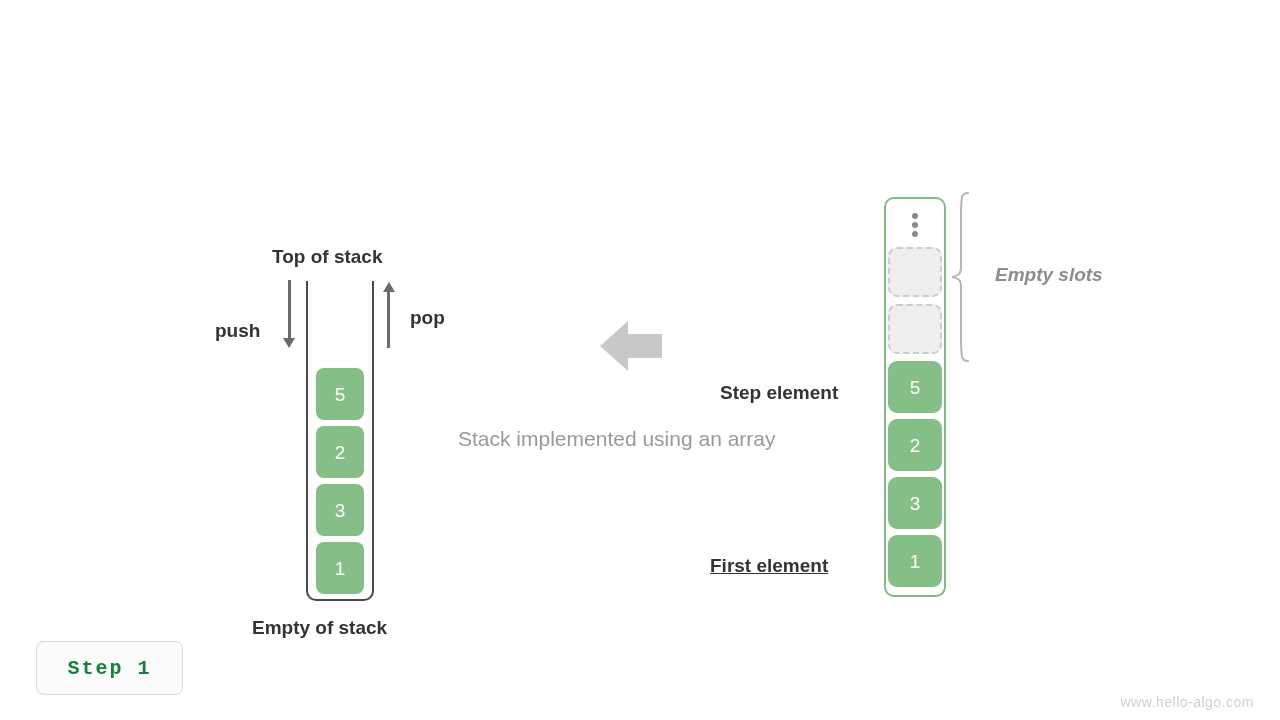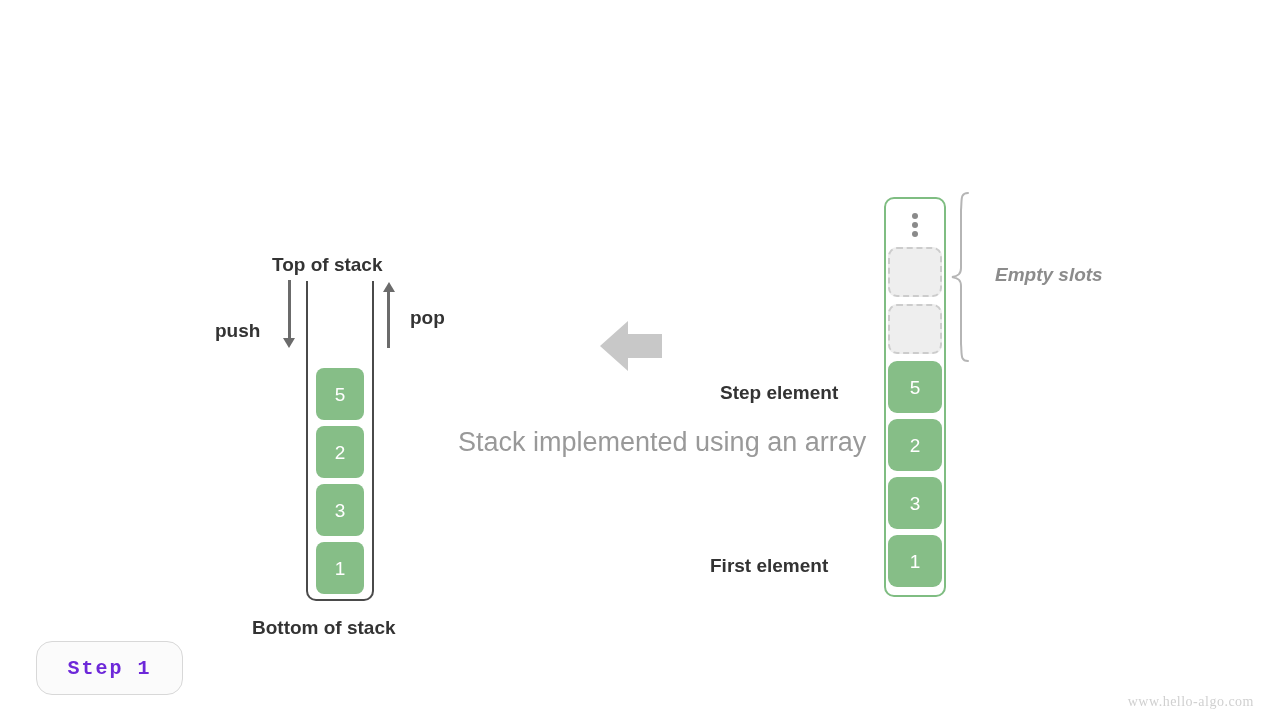--- a/index.html
+++ b/index.html
@@ -101,21 +101,21 @@
     position: absolute;
     color: #8c8c8c;
     font-weight: bold;
     font-size: 19px;
     white-space: nowrap;
     font-family: "Liberation Sans", sans-serif;
   }
   .lbl-gray {
     position: absolute;
     color: #999999;
-    font-size: 27px;
+    font-size: 21px;
     white-space: nowrap;
     font-family: "Liberation Sans", sans-serif;
   }
 
   
   #big-arrow { position: absolute; left: 600px; top: 320px; }
 
   
   #array-wrap {
     position: absolute;
@@ -180,47 +180,47 @@
   #brace { position: absolute; left: 950px; top: 190px; }
 
   
   #step-badge {
     position: absolute;
     left: 36px;
     top: 641px;
     width: 145px;
     height: 52px;
     border: 1px solid #d8d8d8;
-    border-radius: 16px;
+    border-radius: 8px;
     background: #fbfbfb;
     display: flex;
     align-items: center;
     justify-content: center;
-    color: #6d28d9;
+    color: #15803d;
     font-weight: bold;
     font-size: 20px;
     letter-spacing: 2px;
     font-family: "Liberation Mono", monospace;
   }
 
   
   #footer-url {
     position: absolute;
     right: 26px;
     bottom: 10px;
     color: #d0d0d0;
     font-size: 14px;
     letter-spacing: 0.5px;
-    font-family: Liberation Serif, serif;
+    font-family: Liberation Sans, sans-serif;
   }
 </style>
 </head>
 <body>
 
-<div class="lbl-dark" style="left:272px; top:254px;">Top of stack</div>
+<div class="lbl-dark" style="left:272px; top:246px;">Top of stack</div>
 
 <div class="lbl-dark" style="left:215px; top:320px;">push</div>
 
 <div>
   <div class="vline abs" style="left:288px; top:280px; height:60px;"></div>
   <div class="arrowhead-down abs" style="left:283px; top:338px;"></div>
 </div>
 
 <div class="lbl-dark" style="left:410px; top:307px;">pop</div>
 
@@ -232,21 +232,21 @@
 <div id="left-stack-wrap">
   <div class="stack-walls"></div>
   <div class="stack-cells">
     <div class="cell">5</div>
     <div class="cell">2</div>
     <div class="cell">3</div>
     <div class="cell">1</div>
   </div>
 </div>
 
-<div class="lbl-dark" style="left:252px; top:617px;">Bottom of stack</div>
+<div class="lbl-dark" style="left:252px; top:617px;">Empty of stack</div>
 
 <div id="big-arrow">
   <svg width="62" height="52" viewBox="0 0 62 52" aria-hidden="true">
     <polygon points="0,26 28,1 28,14 62,14 62,38 28,38 28,51" fill="#c8c8c8"></polygon>
   </svg>
 </div>
 
 <div class="lbl-gray" style="left:458px; top:427px;">Stack implemented using an array</div>
 
 <div id="array-wrap">
@@ -268,16 +268,16 @@
 <div id="brace">
   <svg width="26" height="175" viewBox="0 0 26 175" aria-hidden="true">
     <path d="M18 3 C10 3, 12 10, 11 20 L11 78 C11 84, 8 86, 2 87 C8 88, 11 90, 11 96 L11 154 C12 164, 10 171, 18 171" fill="none" stroke="#b5b5b5" stroke-width="2" stroke-linecap="round"></path>
   </svg>
 </div>
 
 <div class="lbl-gray-bold" style="left:995px; top:264px;font-style:italic;">Empty slots</div>
 
 <div class="lbl-dark" style="left:720px; top:382px;">Step element</div>
 
-<div class="lbl-dark" style="left:710px; top:555px;">First element</div>
+<div class="lbl-dark" style="left:710px; top:555px;text-decoration:underline;">First element</div>
 
 <div id="step-badge">Step 1</div>
 <div id="footer-url">www.hello-algo.com</div>
 
 </body></html>

